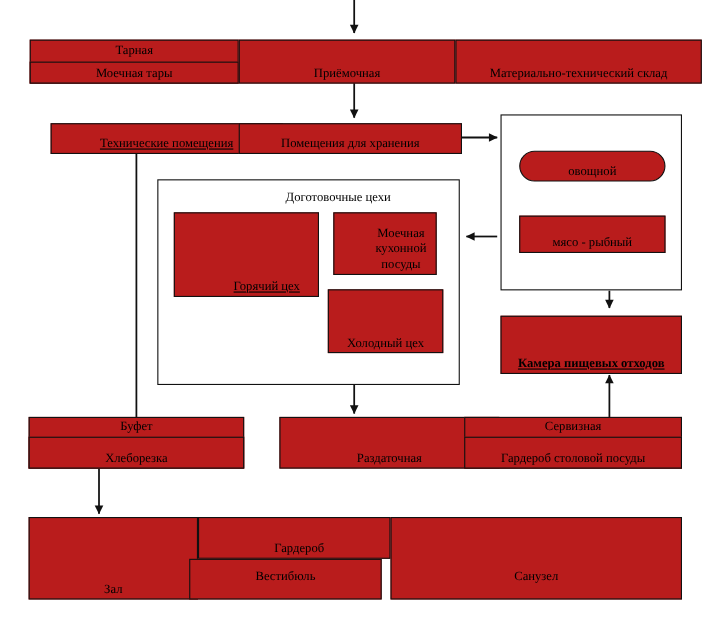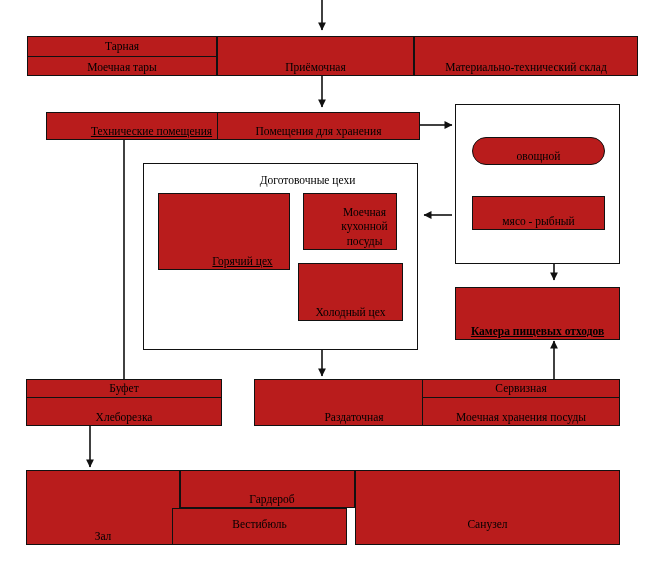--- a/index.html
+++ b/index.html
@@ -153,21 +153,21 @@
     <span>Хлеборезка</span>
   </div>
 
   <div class="box" style="left:222px; top:379px; width:200px; height:47px;margin-left:32px;">
     <span>Раздаточная</span>
   </div>
 
   <div class="box" style="left:422px; top:379px; width:198px; height:47px;"></div>
   <div class="plain" style="left:422px; top:379px; width:198px; height:18px;">Сервизная</div>
   <div class="box" style="left:422px; top:397px; width:198px; height:29px;">
-    <span>Моечная хранения посуды</span>
+    <span>Гардероб столовой посуды</span>
   </div>
 
   <div class="box" style="left:26px; top:470px; width:154px; height:75px;">
     <span>Зал</span>
   </div>
   <div class="box" style="left:180px; top:470px; width:175px; height:38px;padding-left:12px;">
     <span>Гардероб</span>
   </div>
   <div class="box" style="left:172px; top:508px; width:175px; height:37px;">
     <span style="position:relative; top:-12px;">Вестибюль</span>

